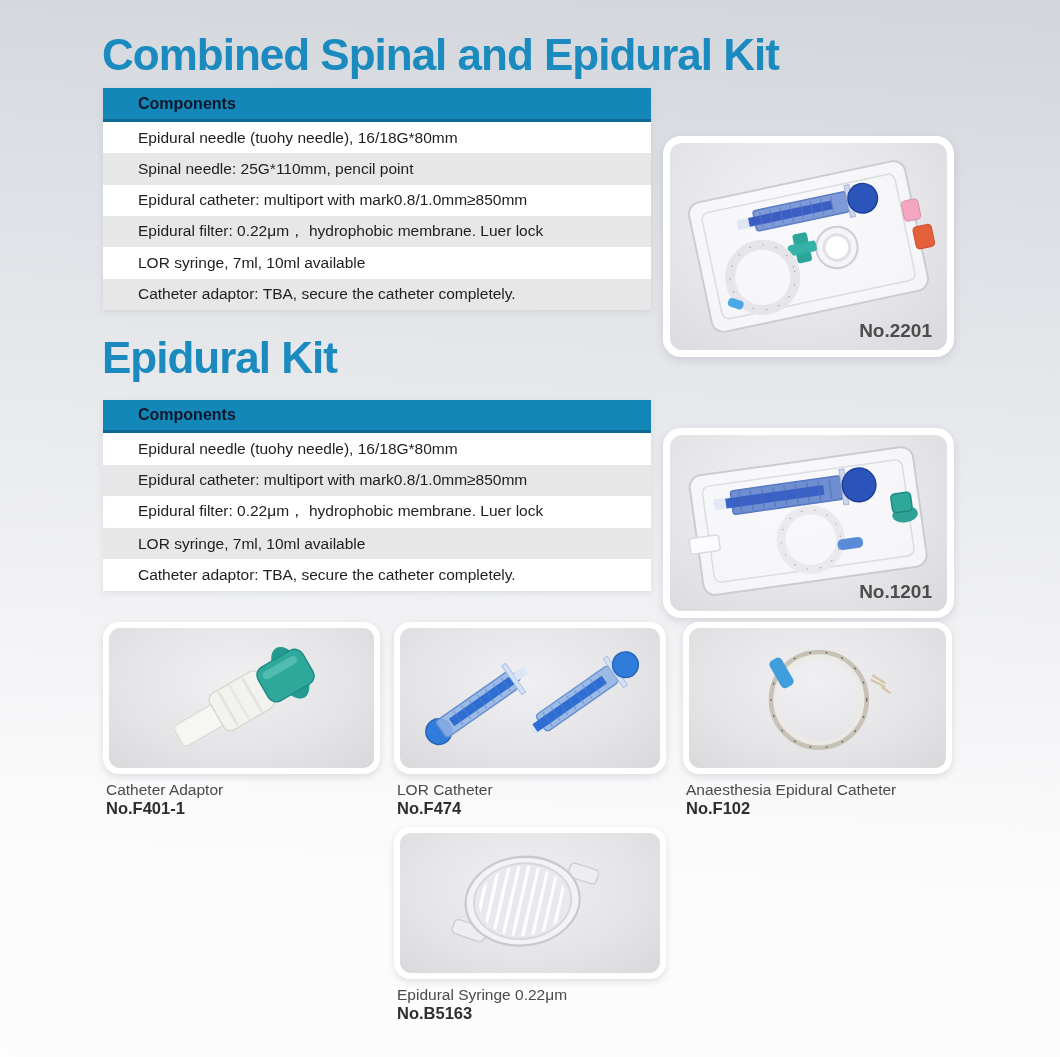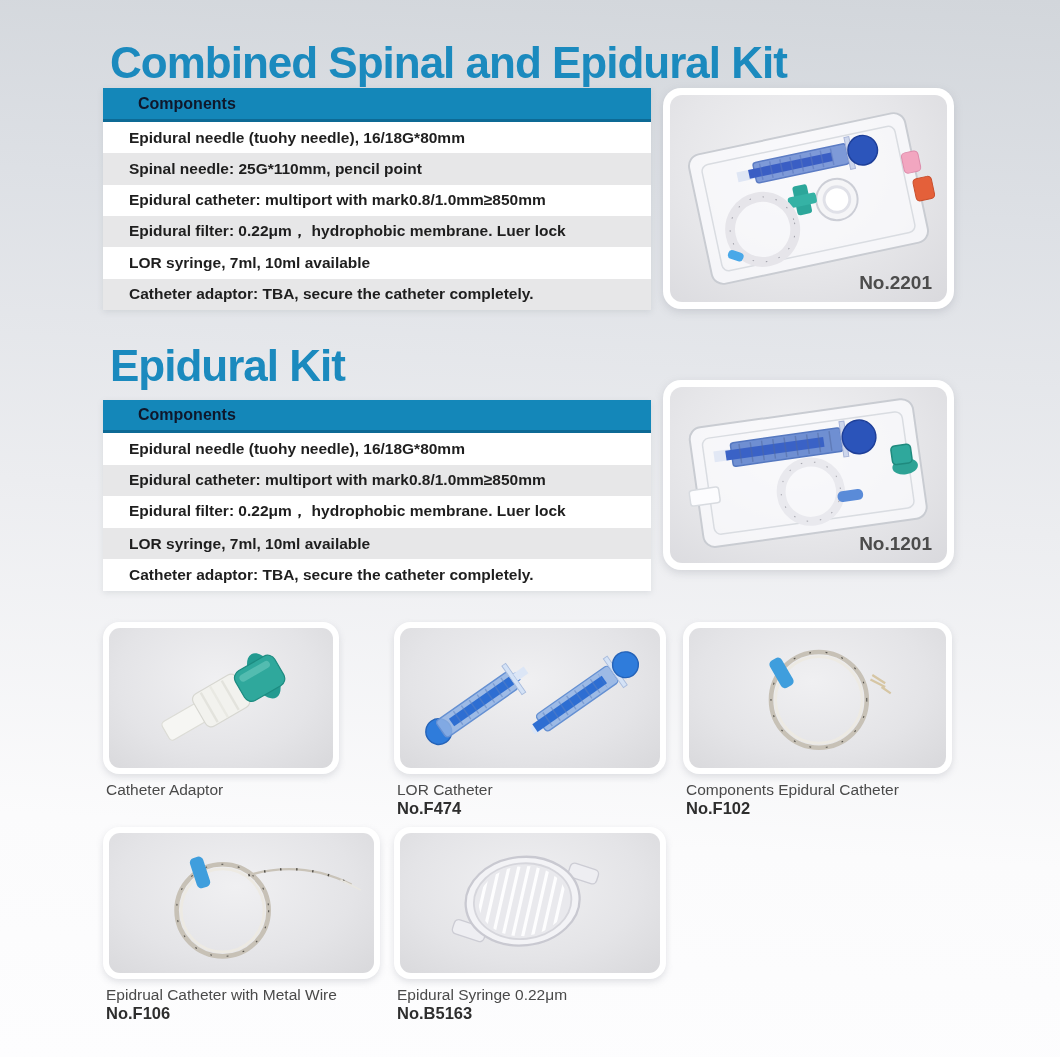--- a/index.html
+++ b/index.html
@@ -8,21 +8,21 @@
     position: relative;
     width: 1060px;
     height: 1057px;
     overflow: hidden;
     font-family: "Liberation Sans", sans-serif;
     background: linear-gradient(183deg, #d2d6db 0%, #dde0e5 20%, #ecedf0 48%, #fbfbfc 78%, #fdfdfe 100%);
   }
   .section-title {
     position: absolute;
     left: 102px;
-    margin: 8px;
+    margin: 0;
     font-size: 44px;
     font-weight: 800;
     letter-spacing: -1px;
     color: #1b8abe;
     line-height: 1.05;
   }
   .components-table {
     position: absolute;
     left: 103px;
     width: 548px;
@@ -38,34 +38,34 @@
     font-size: 16px;
     display: flex;
     align-items: center;
     padding-left: 35px;
   }
   .trow {
     font-size: 15.5px;
     color: #1e1e1e;
     display: flex;
     align-items: center;
-    padding-left: 26px;
+    padding-left: 35px;
     background: #ffffff;
-    font-weight: bold;
   }
   .t1 .trow { height: 31.35px; }
   .t2 .trow { height: 31.6px; }
   .rows .trow:nth-child(even) { background: #e7e7e8; }
 
   .photo-card {
     position: absolute;
     background: #ffffff;
     border-radius: 18px;
     padding: 7px;
     box-shadow: 0 3px 8px rgba(135,140,150,0.28);
+    margin-top: 48px;
   }
   .photo {
     position: relative;
     width: 100%;
     height: 100%;
     border-radius: 12px;
     overflow: hidden;
     background: radial-gradient(ellipse at 45% 35%, #f2f2f4 0%, #e6e6e9 55%, #d9d9dd 100%);
   }
   .photo svg { width: 100%; height: 100%; display: block; }
@@ -94,21 +94,21 @@
     height: 100%;
     border-radius: 11px;
     overflow: hidden;
     background: radial-gradient(ellipse at 48% 38%, #f0f0f2 0%, #e4e4e7 60%, #d8d8db 100%);
   }
   .catalog-photo svg { width: 100%; height: 100%; display: block; }
   .catalog-caption { margin-top: 7px; padding-left: 3px; }
   .catalog-name { font-size: 15.5px; color: #4a4a4a; line-height: 1.15; }
   .catalog-code { font-size: 16.5px; font-weight: 800; color: #2e2e2e; line-height: 1.15; }
 
-  .item-1 { left: 103px; top: 622px; width: 236px; }
+  .item-1 { left: 103px; top: 622px; width: 277px; }
   .item-2 { left: 394px; top: 622px; width: 272px; }
   .item-3 { left: 683px; top: 622px; width: 269px; }
   .item-4 { left: 103px; top: 827px; width: 277px; }
   .item-5 { left: 394px; top: 827px; width: 272px; }
 </style>
 </head>
 <body>
 
 <div class="page">
 
@@ -214,20 +214,21 @@
             <line x1="150" y1="58" x2="150" y2="100" stroke="#e3e3dd" stroke-width="3"></line>
             <ellipse cx="198" cy="79" rx="16" ry="31" fill="#239a90"></ellipse>
             <rect x="164" y="58" width="56" height="42" rx="10" fill="#2fa89c" stroke="#1d8b80" stroke-width="1.5"></rect>
             <rect x="170" y="64" width="42" height="9" rx="4.5" fill="#5cc0b5" opacity="0.8"></rect>
           </g>
         </svg>
       </div>
     </div>
     <div class="catalog-caption">
       <div class="catalog-name">Catheter Adaptor</div>
+      <div class="catalog-code">No.F401-1</div>
     </div>
   </div>
 
   <div class="catalog-item item-2">
     <div class="catalog-photo-card">
       <div class="catalog-photo">
         <svg viewBox="0 0 272 152" preserveAspectRatio="xMidYMid meet">
           <g transform="rotate(-35 85 80)">
             <circle cx="27" cy="79" r="14" fill="#2f7cdb" stroke="#2563b8" stroke-width="1.5"></circle>
             <rect x="30" y="68" width="96" height="22" rx="4" fill="#8fb2e4" fill-opacity="0.85" stroke="#6590d2" stroke-width="1.5"></rect>
@@ -259,44 +260,25 @@
         <svg viewBox="0 0 269 152" preserveAspectRatio="xMidYMid meet">
           <circle cx="136" cy="78" r="52" fill="none" stroke="#c7c1b6" stroke-width="5"></circle>
           <circle cx="136" cy="78" r="47" fill="none" stroke="#edeae3" stroke-width="3"></circle>
           <circle cx="136" cy="78" r="52" fill="none" stroke="#57544e" stroke-width="1.2" stroke-dasharray="2 16"></circle>
           <rect x="88" y="32" width="15" height="34" rx="5" fill="#3f9edd" transform="rotate(-30 95 49)"></rect>
           <path d="M 192 56 l 16 8 m -14 -13 l 14 9 m -4 4 l 10 7" stroke="#d6c6a4" stroke-width="2.5" fill="none"></path>
         </svg>
       </div>
     </div>
     <div class="catalog-caption">
-      <div class="catalog-name">Components Epidural Catheter</div>
+      <div class="catalog-name">Anaesthesia Epidural Catheter</div>
       <div class="catalog-code">No.F102</div>
     </div>
   </div>
 
-  <div class="catalog-item item-4">
-    <div class="catalog-photo-card">
-      <div class="catalog-photo">
-        <svg viewBox="0 0 277 152" preserveAspectRatio="xMidYMid meet">
-          <circle cx="118" cy="84" r="50" fill="none" stroke="#c7c1b6" stroke-width="5"></circle>
-          <circle cx="118" cy="84" r="45" fill="none" stroke="#edeae3" stroke-width="3"></circle>
-          <circle cx="118" cy="84" r="50" fill="none" stroke="#57544e" stroke-width="1.2" stroke-dasharray="2 16"></circle>
-          <rect x="86" y="26" width="15" height="34" rx="5" fill="#3f9edd" transform="rotate(-18 93 43)"></rect>
-          <path d="M 146 46 C 186 34, 222 38, 258 56" stroke="#c9c3b8" stroke-width="2.5" fill="none"></path>
-          <path d="M 146 46 C 186 34, 222 38, 258 56" stroke="#4d4a44" stroke-width="2.5" fill="none" stroke-dasharray="1.5 16"></path>
-          <line x1="246" y1="51" x2="268" y2="62" stroke="#e9e7e1" stroke-width="1.8"></line>
-        </svg>
-      </div>
-    </div>
-    <div class="catalog-caption">
-      <div class="catalog-name">Epidrual Catheter with Metal Wire</div>
-      <div class="catalog-code">No.F106</div>
-    </div>
-  </div>
 
   <div class="catalog-item item-5">
     <div class="catalog-photo-card">
       <div class="catalog-photo">
         <svg viewBox="0 0 272 152" preserveAspectRatio="xMidYMid meet">
           <defs>
             <clipPath id="fclip">
                 <ellipse cx="128" cy="74" rx="48" ry="38"></ellipse>
               </clipPath>
           </defs>

